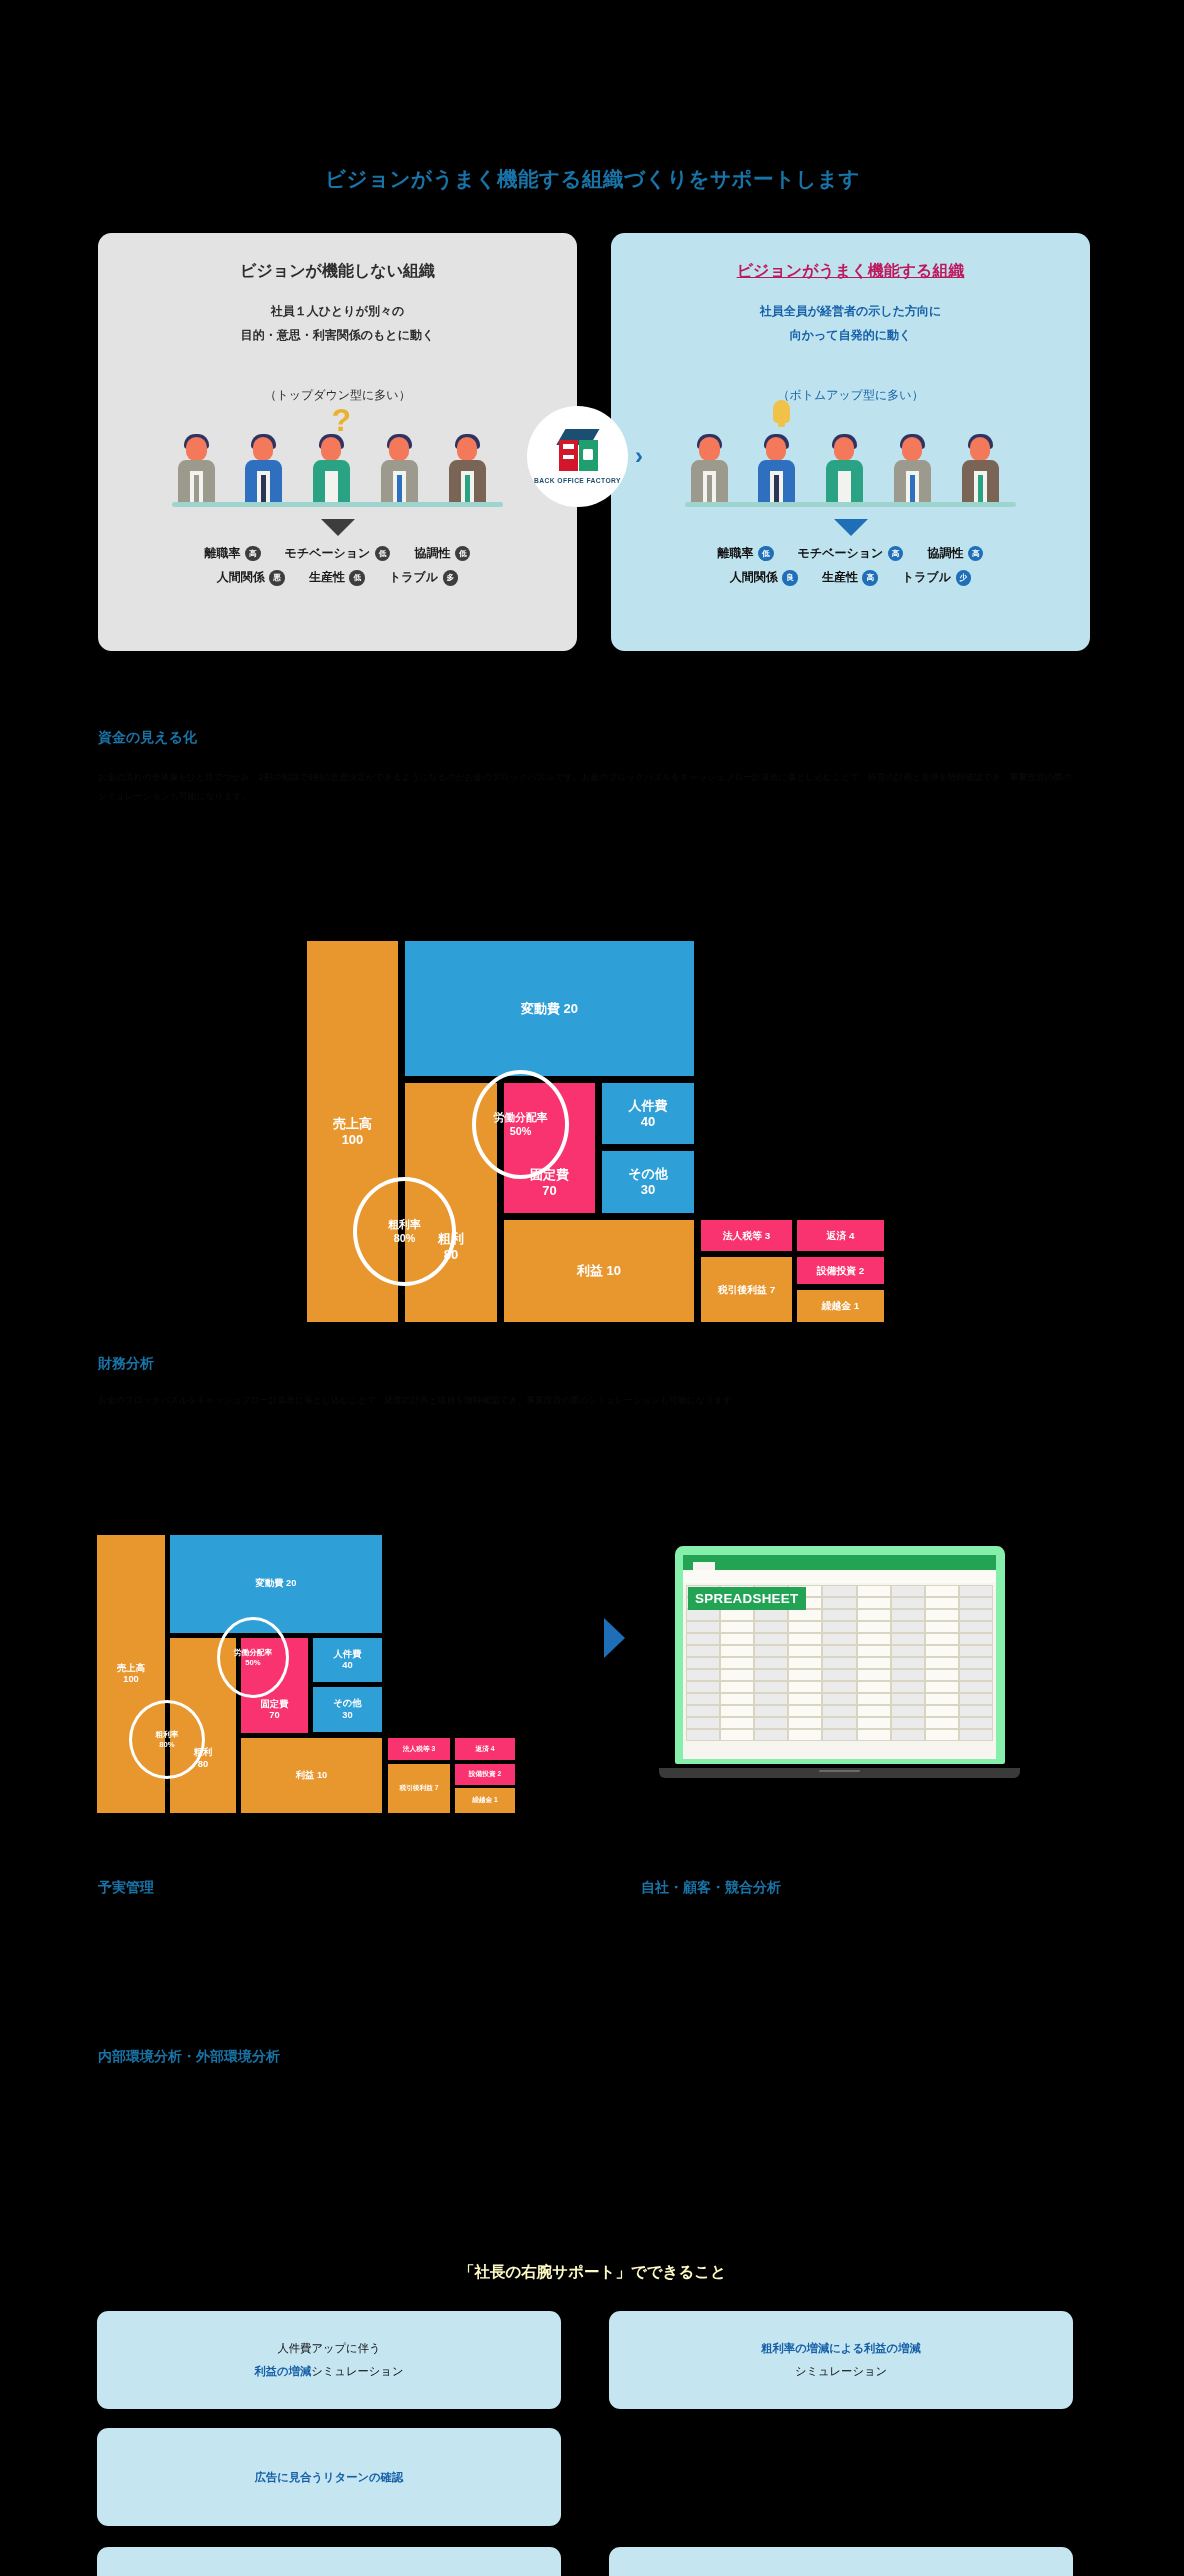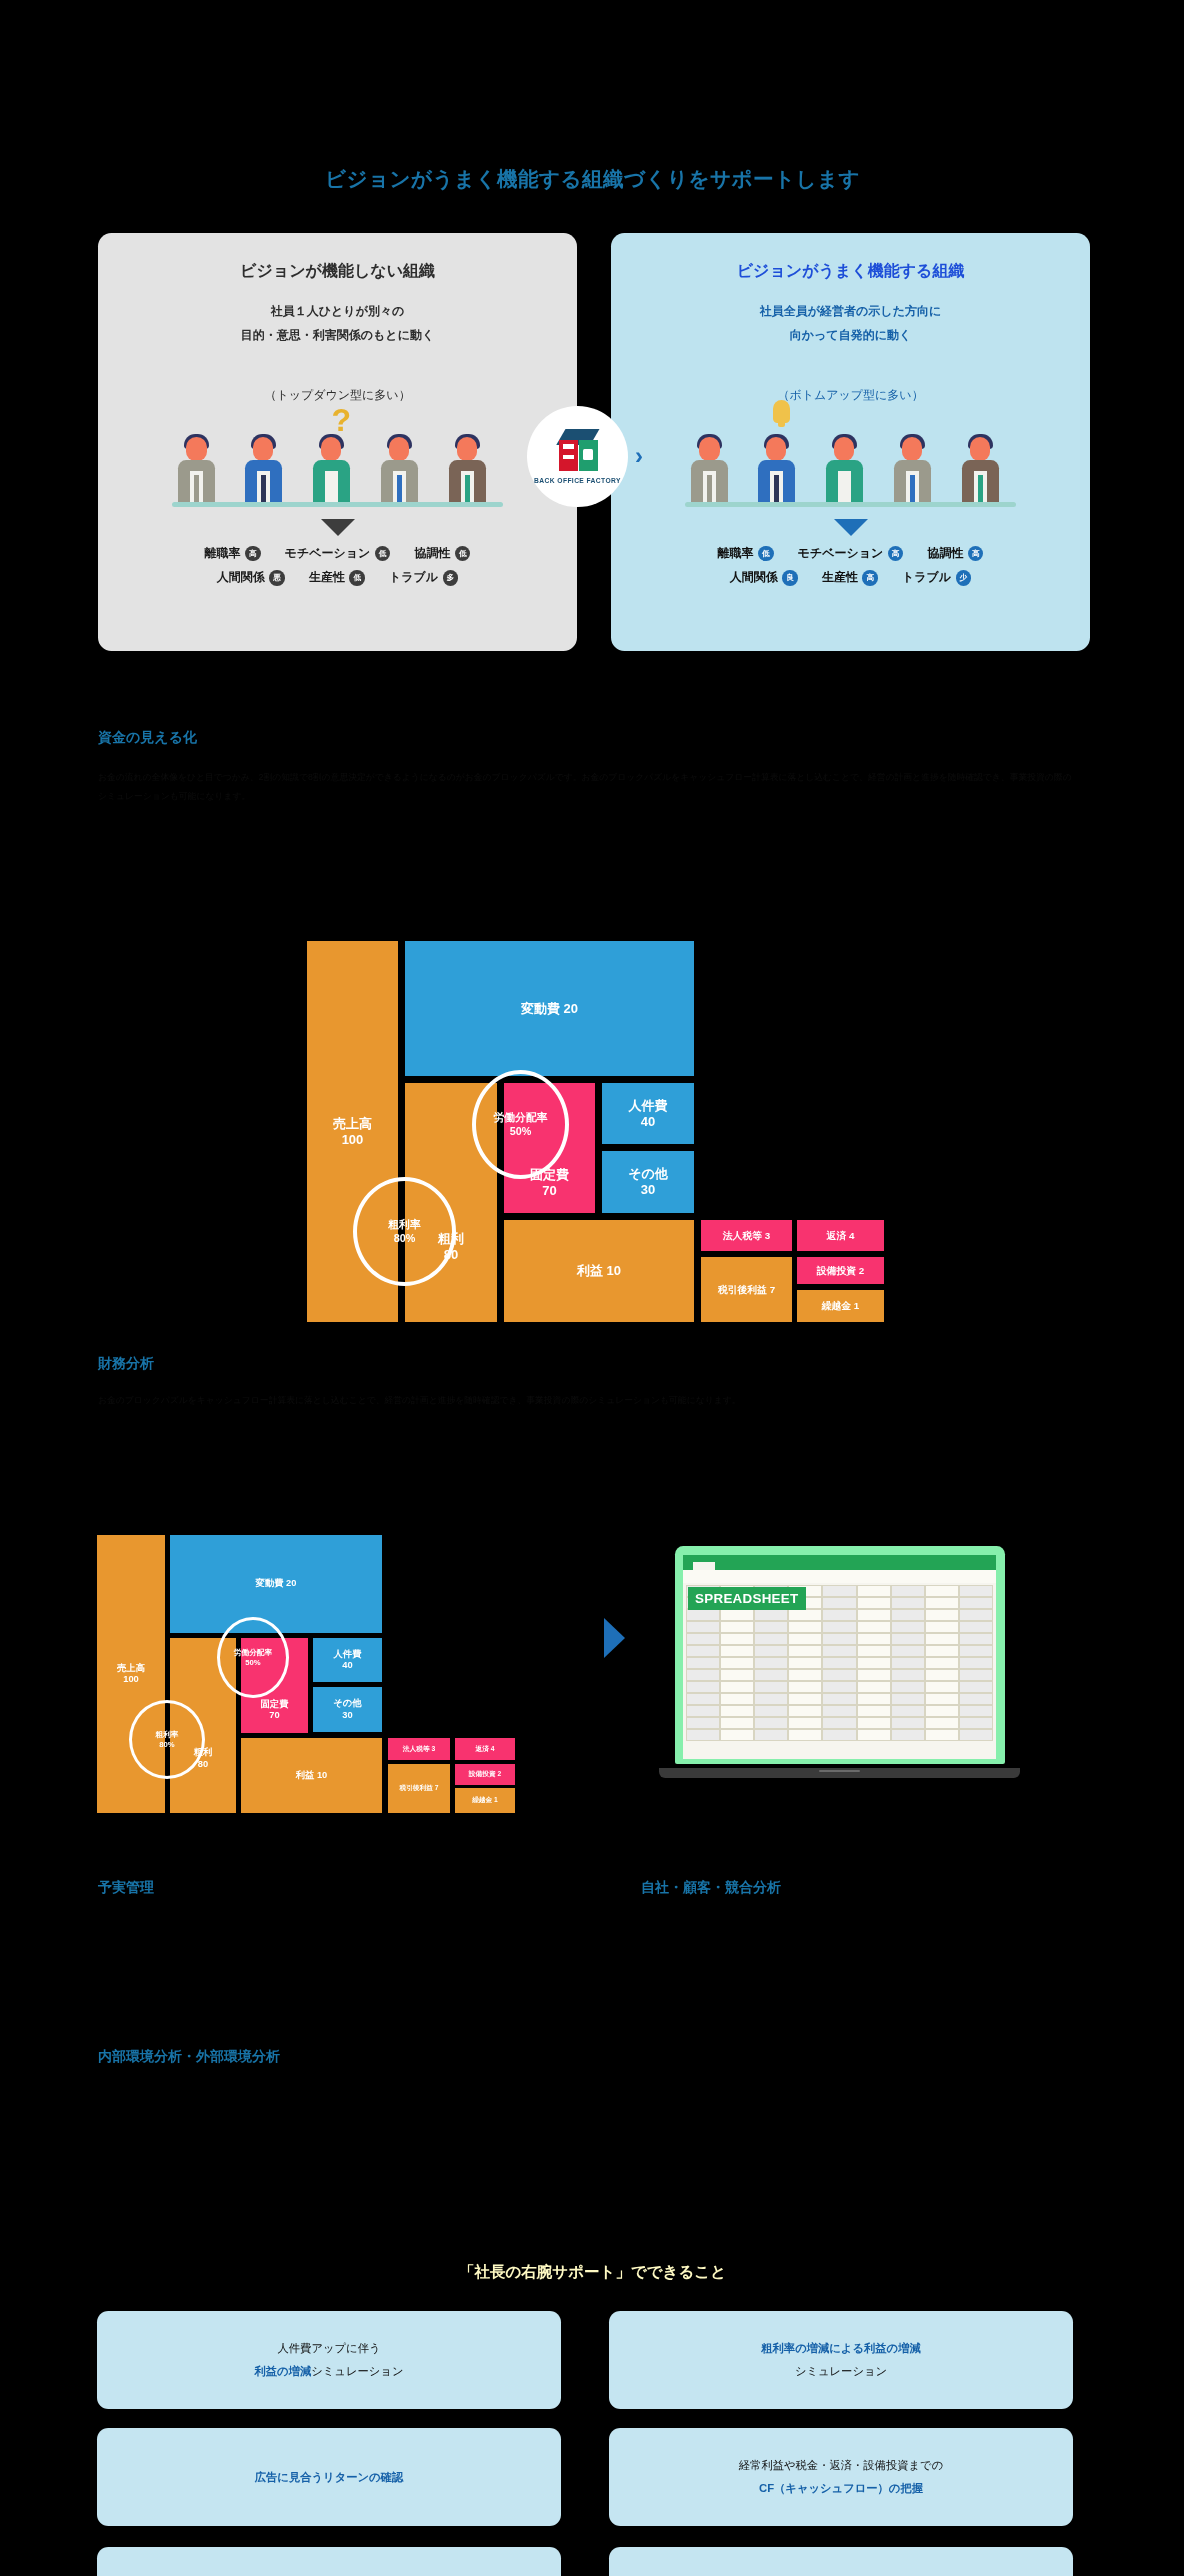--- a/index.html
+++ b/index.html
@@ -40,21 +40,21 @@
   .card.left  { left: 98px;  background: #e3e3e3; }
   .card.right { left: 611px; background: #bee3ef; }
 
   .card-title {
     text-align: center;
     font-size: 16px;
     font-weight: bold;
     line-height: 1.3;
   }
   .card.left  .card-title { color: #2d2d2d; }
-  .card.right .card-title { color: #1d4ed8; }
+  .card.right .card-title { color: #be185d; text-decoration: underline; }
 
   .card-lines {
     margin-top: 17.5px;
     text-align: center;
     font-size: 12px;
     font-weight: bold;
     line-height: 2.0;
   }
   .card.left  .card-lines { color: #2d2d2d; }
   .card.right .card-lines { color: #1560a8; }
@@ -738,24 +738,20 @@
     <div><span class="hl">利益の増減</span><span class="pl">シミュレーション</span></div>
   </div>
   <div class="sbox" style="top:2311px; left:609px; width:464px; height:98px;">
     <div><span class="hl">粗利率の増減による利益の増減</span></div>
     <div><span class="pl">シミュレーション</span></div>
   </div>
 
   <div class="sbox" style="top:2428px; left:97px;  width:464px; height:98px;">
     <div><span class="hl">広告に見合うリターンの確認</span></div>
   </div>
-  <div class="sbox" style="top:2428px; left:609px; width:464px; height:98px;">
-    <div><span class="pl">経常利益や税金・返済・設備投資までの</span></div>
-    <div><span class="hl">CF（キャッシュフロー）の把握</span></div>
-  </div>
 
   <div class="sbox" style="top:2547px; left:97px;  width:464px; height:98px;">
     <div></div>
 
   </div>
   <div class="sbox" style="top:2547px; left:609px; width:464px; height:98px;">
     
   </div>
 
 </div>

